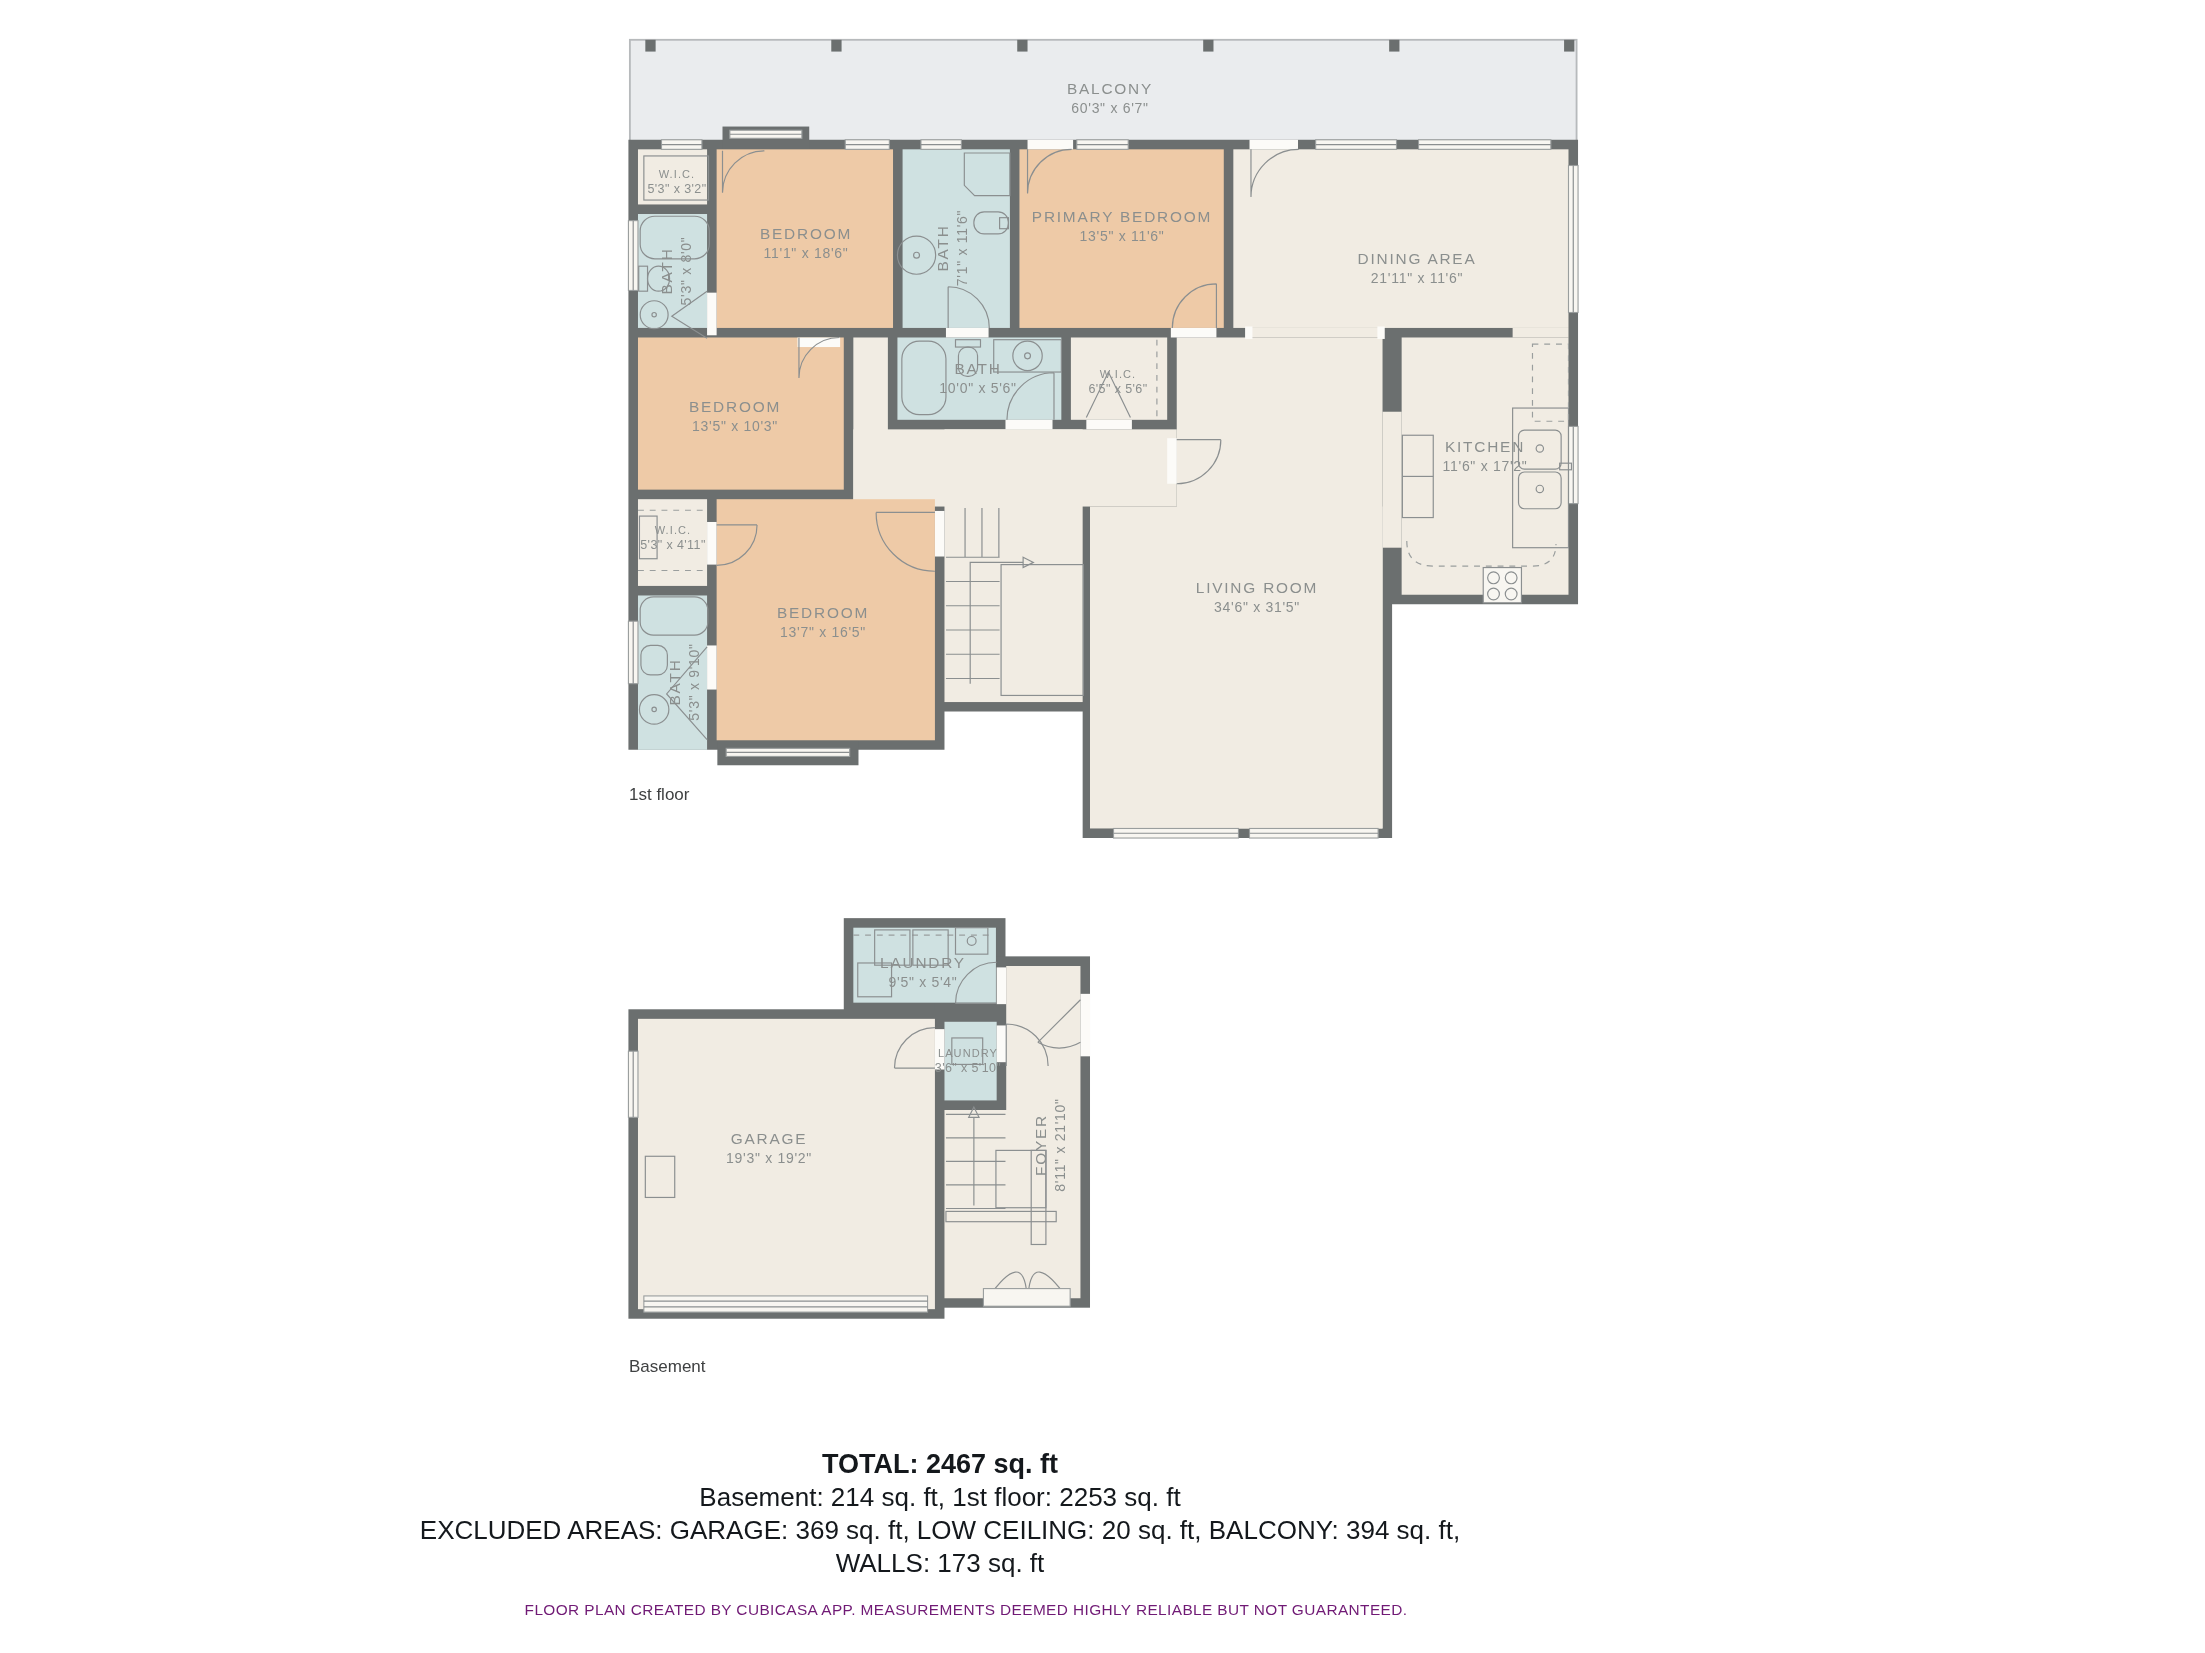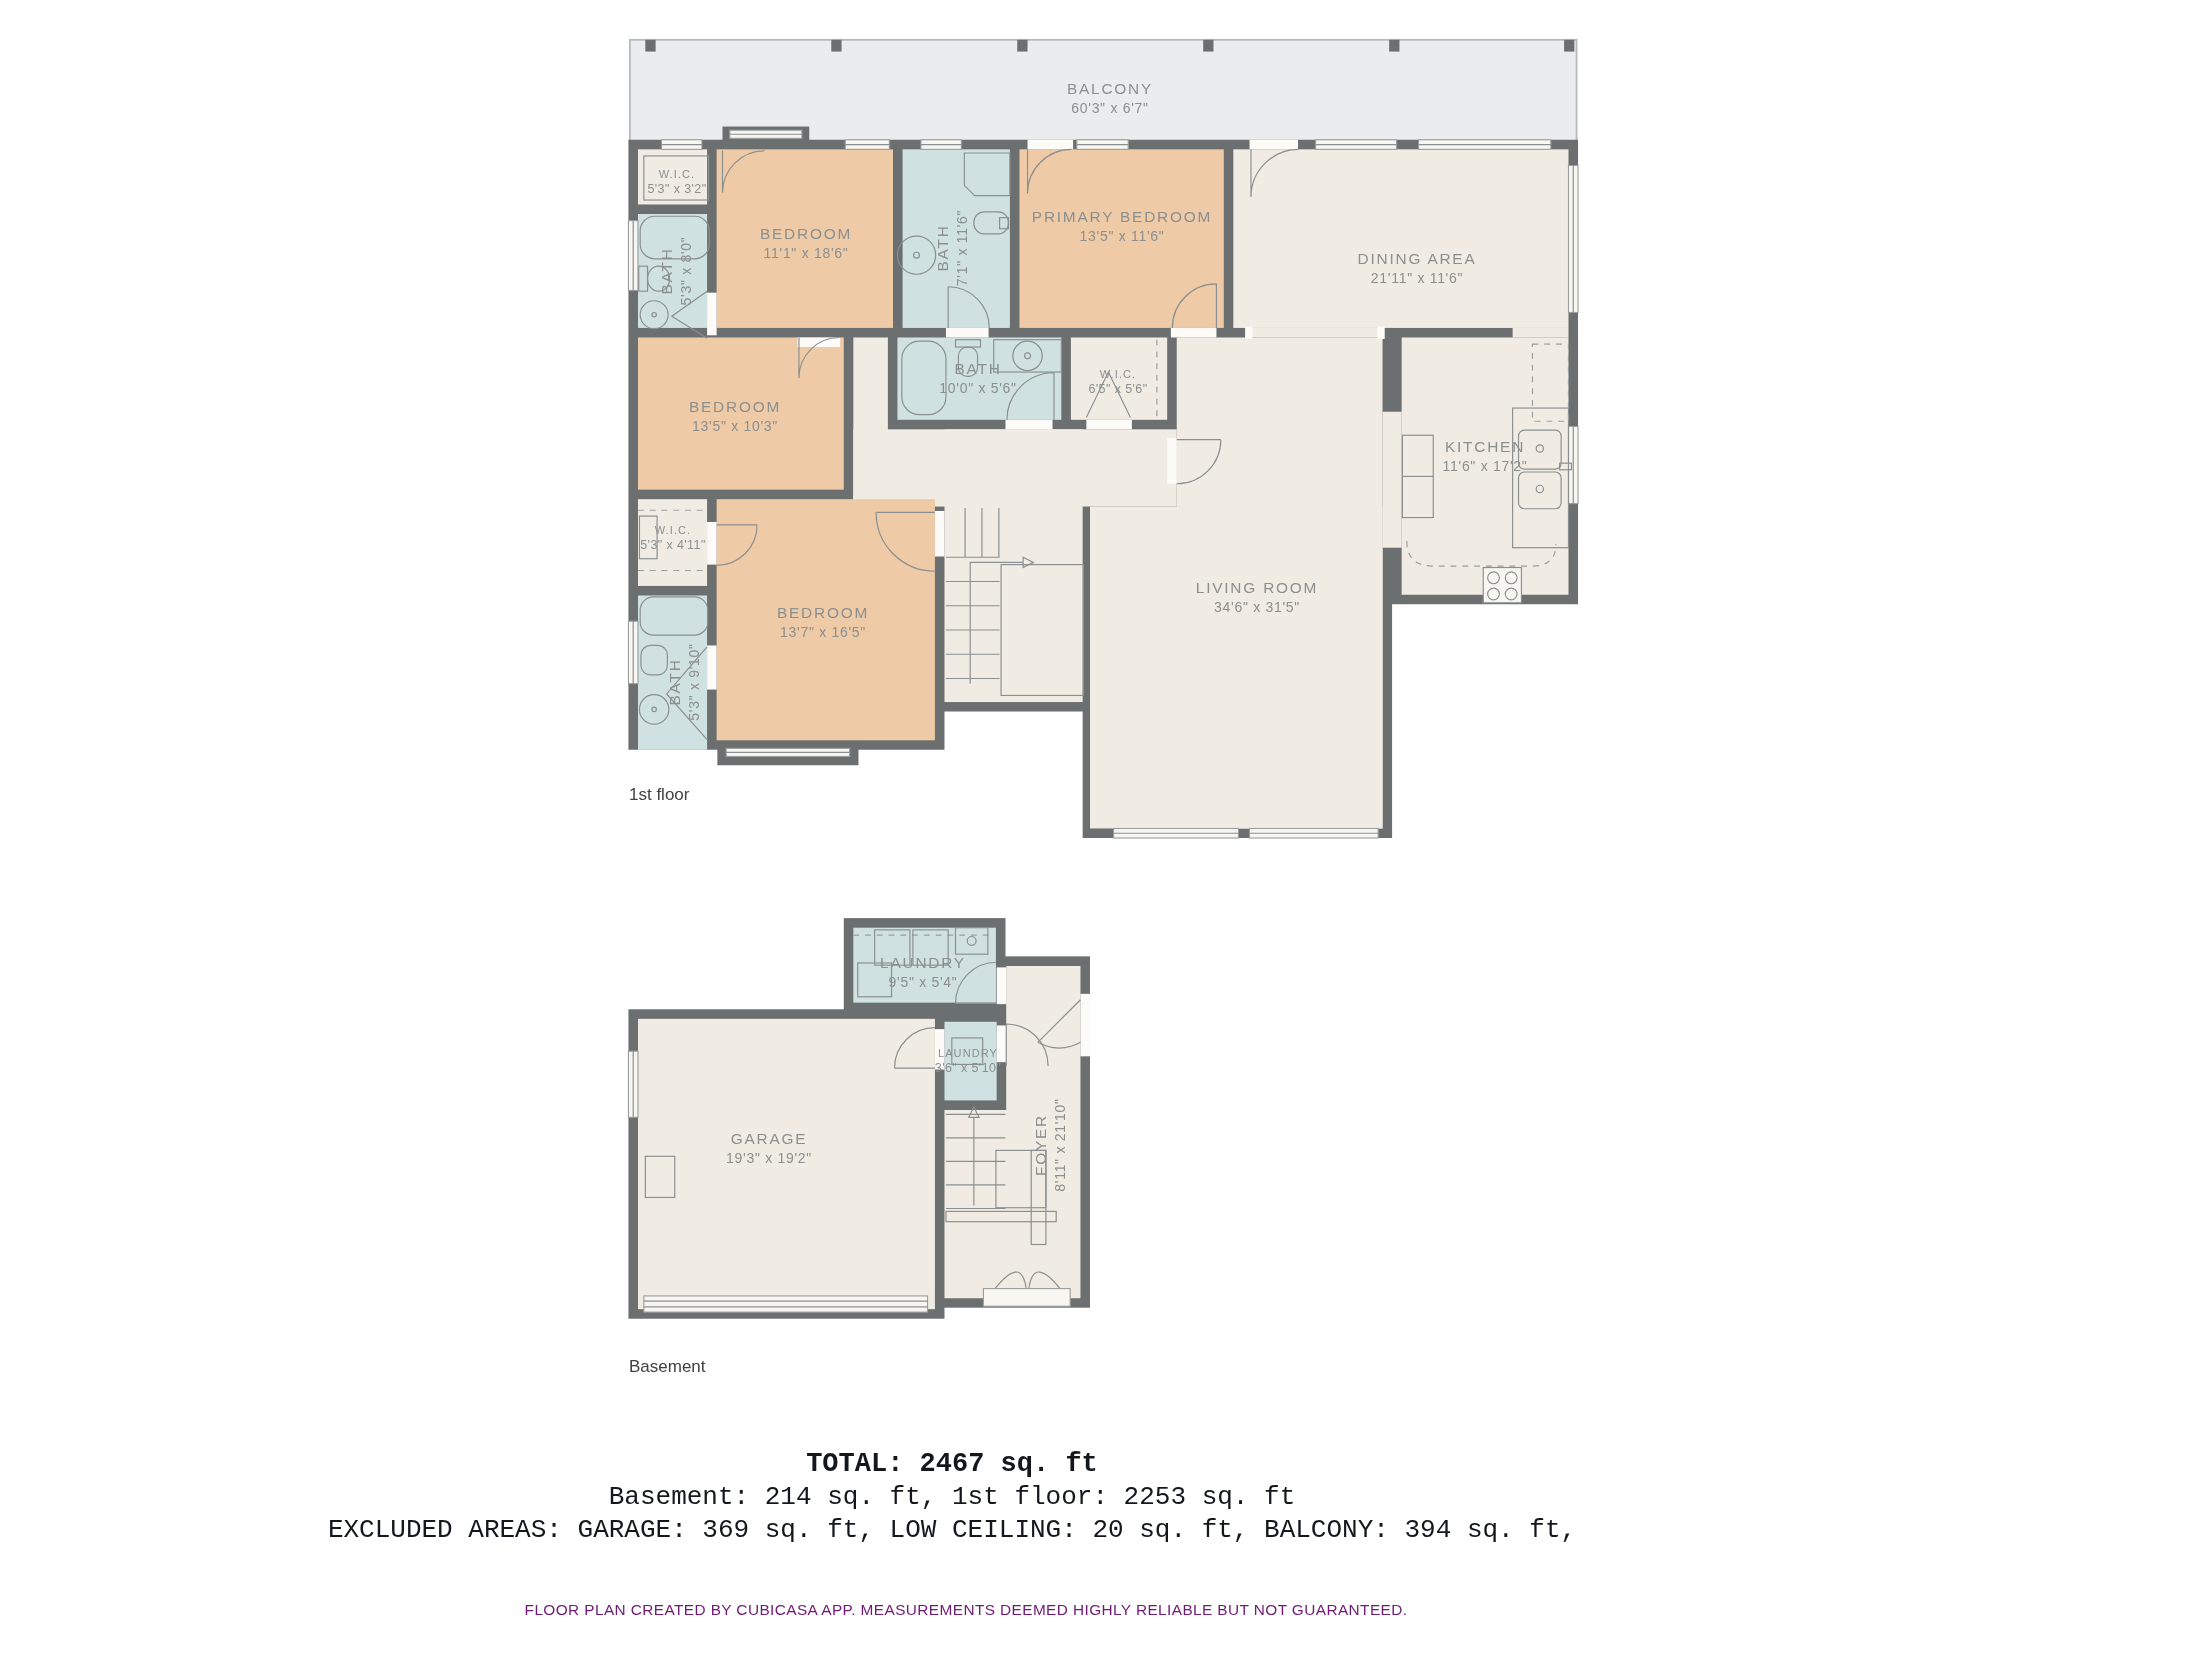--- a/index.html
+++ b/index.html
@@ -16,21 +16,21 @@
   .win{fill:#f8f6f1;stroke:#9a9e9e;stroke-width:1.5;}
   .gap{fill:#fcfbf8;}
   .fixfill{fill:#f8f6f1;stroke:#8b8f90;stroke-width:1.6;}
   .rl{position:absolute;transform:translate(-50%,-50%);text-align:center;color:#8b8f8e;white-space:nowrap;}
   .rl .rn{display:block;font-size:15.4px;letter-spacing:1.8px;}
   .rl .rd{display:block;font-size:14px;letter-spacing:0.7px;margin-top:2.2px;}
   .rl.sm .rn{font-size:11px;letter-spacing:1.1px;}
   .rl.sm .rd{font-size:12.5px;letter-spacing:0.4px;}
   .rl.rot{transform:translate(-50%,-50%) rotate(-90deg);}
   .ftag{position:absolute;font-size:17px;color:#3f4142;text-align:right;}
-  .sum{position:absolute;left:16px;width:1872px;text-align:center;color:#14181c;font-family:Liberation Mono, monospace;}
+  .sum{position:absolute;left:4px;width:1872px;text-align:center;color:#14181c;}
   .sum .t1{font-size:27px;font-weight:bold;line-height:34px;}
   .sum .t2{font-size:26px;line-height:33px;}
   .footer{position:absolute;left:0;width:1932px;text-align:center;font-size:15.4px;
           letter-spacing:0.4px;color:#701a75;}
 </style>
 </head>
 <body>
 
 <div id="canvas">
 
@@ -326,17 +326,18 @@
   <span class="rd">8'11" x 21'10"</span>
 </div>
 
 <div class="ftag" style="left:629px;top:785px">1st floor</div>
 <div class="ftag" style="left:629px;top:1357px">Basement</div>
 
 <div class="sum" style="top:1447px">
   <div class="t1">TOTAL: 2467 sq. ft</div>
   <div class="t2">Basement: 214 sq. ft, 1st floor: 2253 sq. ft</div>
   <div class="t2">EXCLUDED AREAS: GARAGE: 369 sq. ft, LOW CEILING: 20 sq. ft, BALCONY: 394 sq. ft,</div>
+  <div class="t2">WALLS: 173 sq. ft</div>
 </div>
 <div class="footer" style="top:1601px">FLOOR PLAN CREATED BY CUBICASA APP. MEASUREMENTS DEEMED HIGHLY RELIABLE BUT NOT GUARANTEED.</div>
 
 </div>
 
 
 </body></html>

